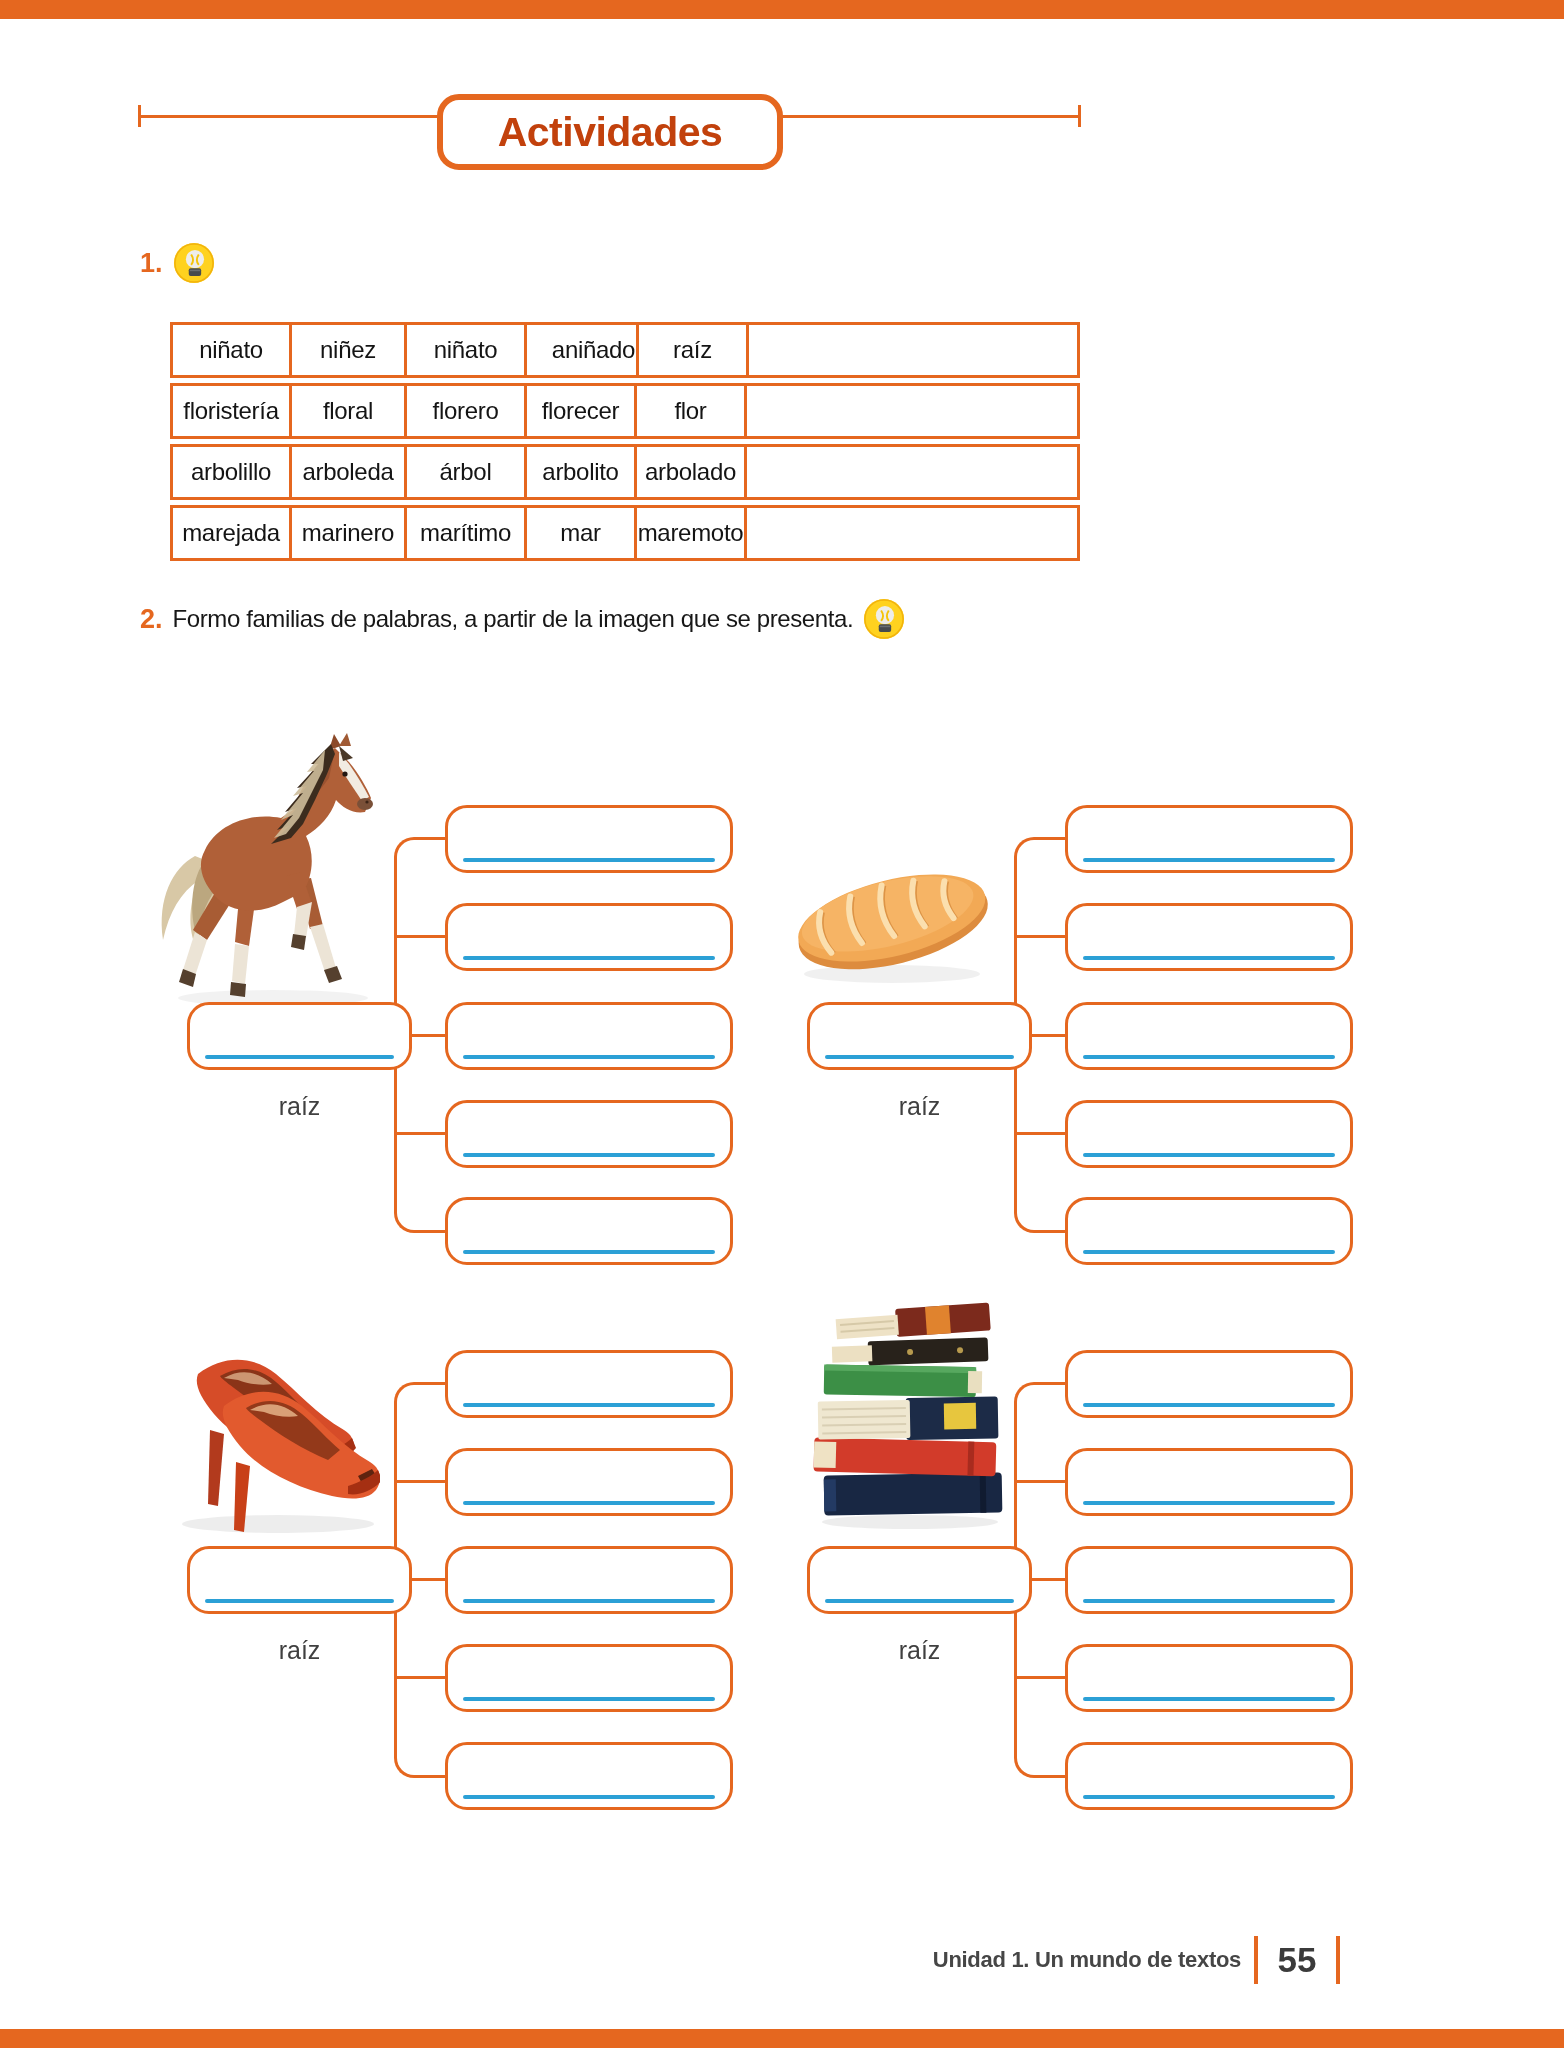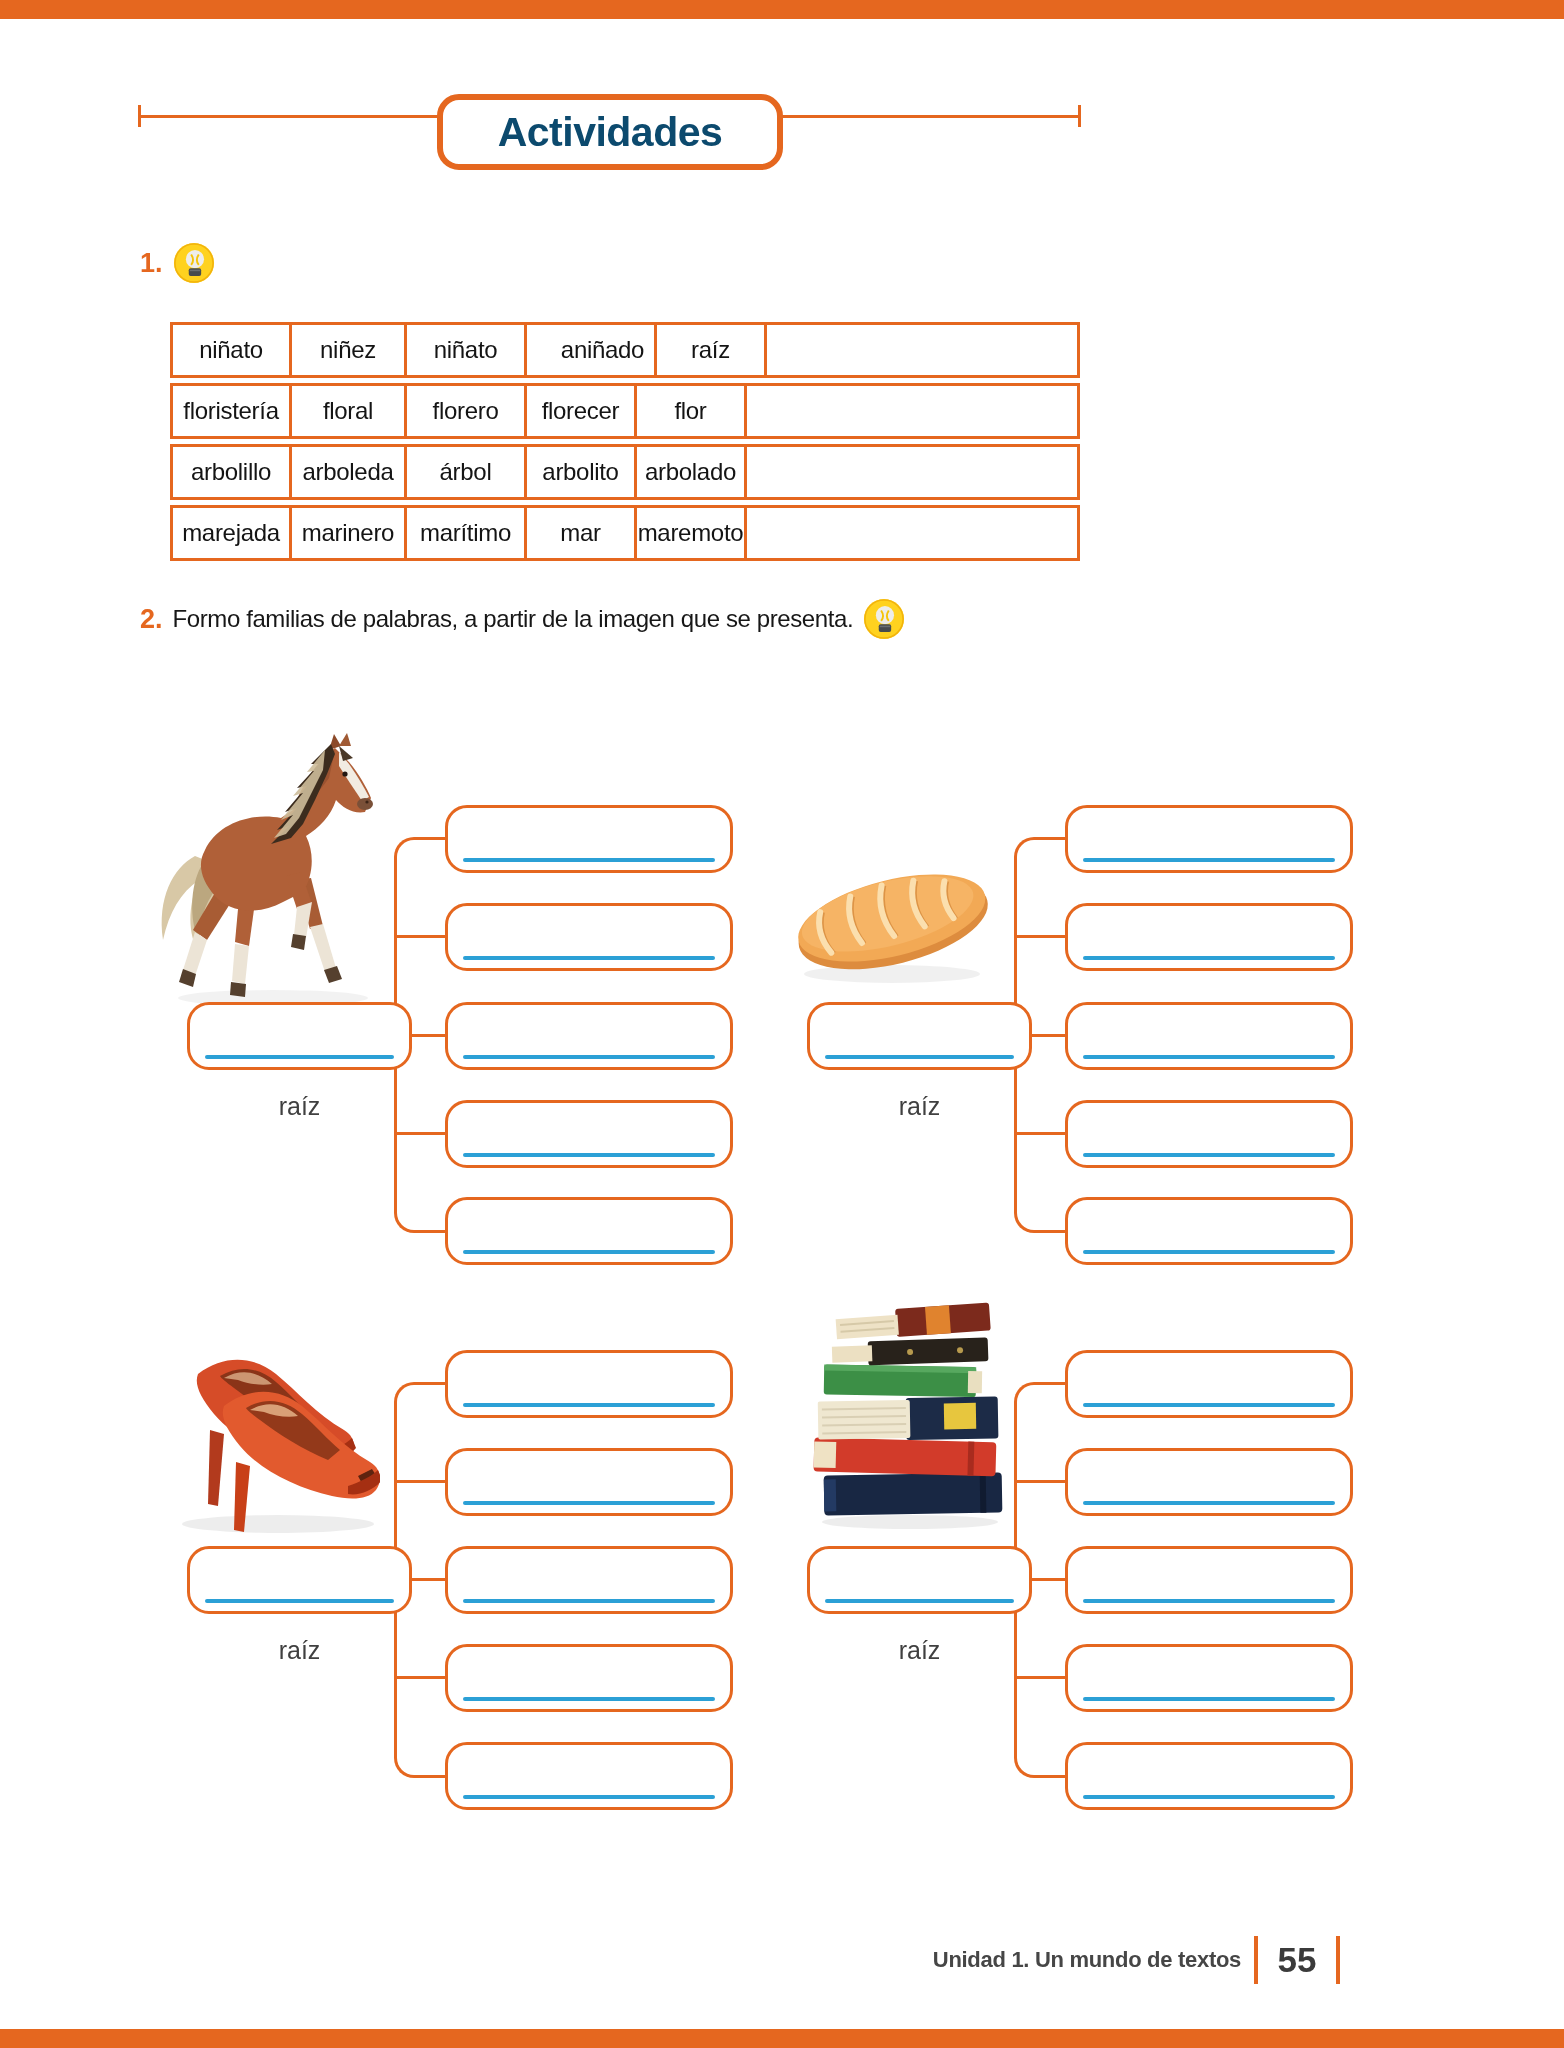--- a/index.html
+++ b/index.html
@@ -9,21 +9,21 @@
 
   .abs { position:absolute; }
   .bar { position:absolute; left:0; width:1564px; height:19px; background:#e5671f; }
 
   
   .rule { position:absolute; height:3px; background:#e5671f; z-index:1; }
   .tick { position:absolute; width:3px; height:22px; background:#e5671f; z-index:1; }
   .titlebox { position:absolute; left:437px; top:94px; width:346px; height:76px;
               background:#ffffff; border:6px solid #e5671f; border-radius:22px;
               display:flex; align-items:center; justify-content:center; z-index:2; }
-  .titlebox span { color:#0c4a6e; font-size:41px; font-weight:800; letter-spacing:-0.5px; }
+  .titlebox span { color:#c2410c; font-size:41px; font-weight:800; letter-spacing:-0.5px; }
 
   
   .act-row { position:absolute; display:flex; align-items:center; gap:10px; white-space:nowrap; height:46px; }
   .num { color:#e5671f; font-weight:800; font-size:27px; }
   .atext { color:#171717; font-size:24px; letter-spacing:-0.4px; }
 
   
   .trow { position:absolute; left:170px; width:910px; height:56px; display:flex;
           border:3px solid #e5671f; background:#ffffff; }
   .tc { border-right:3px solid #e5671f; display:flex; align-items:center; justify-content:center;
@@ -71,21 +71,21 @@
       <path d="M19,13 q4,6 0,11 M27,13 q-4,6 0,11" stroke="#f5c40a" stroke-width="2" fill="none"></path>
       <rect x="16.5" y="27.5" width="13" height="8" rx="2" fill="#474b4d"></rect>
       <rect x="17.5" y="29" width="11" height="1.6" fill="#6a6f72"></rect>
     </svg>
   </div>
 
   <div class="trow" style="top:322px;">
     <div class="tc" style="width:119px;">niñato</div>
     <div class="tc" style="width:115px;">niñez</div>
     <div class="tc" style="width:120px;">niñato</div>
-    <div class="tc" style="width:130px;padding-left:24px;">aniñado</div>
+    <div class="tc" style="width:112px;padding-left:24px;">aniñado</div>
     <div class="tc" style="width:110px;">raíz</div>
     <div class="tc" style="flex:1;"></div>
   </div>
   <div class="trow" style="top:383px;">
     <div class="tc" style="width:119px;">floristería</div>
     <div class="tc" style="width:115px;">floral</div>
     <div class="tc" style="width:120px;">florero</div>
     <div class="tc" style="width:110px;">florecer</div>
     <div class="tc" style="width:110px;">flor</div>
     <div class="tc" style="flex:1;"></div>

